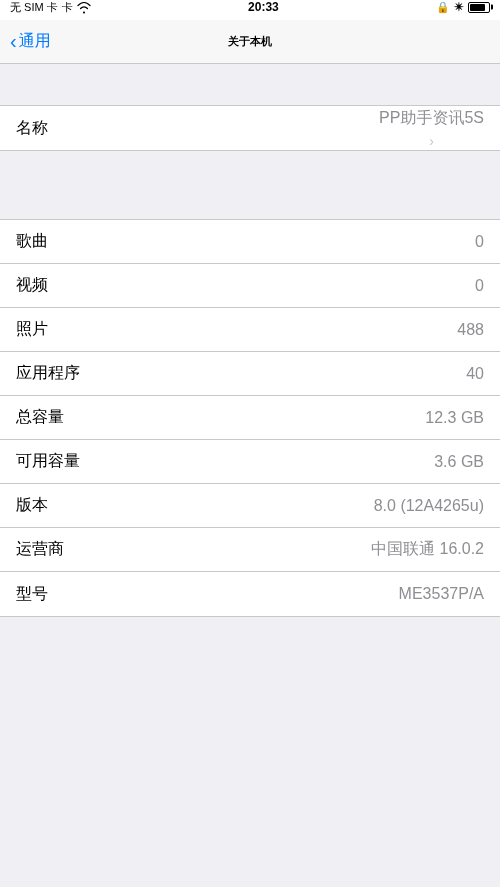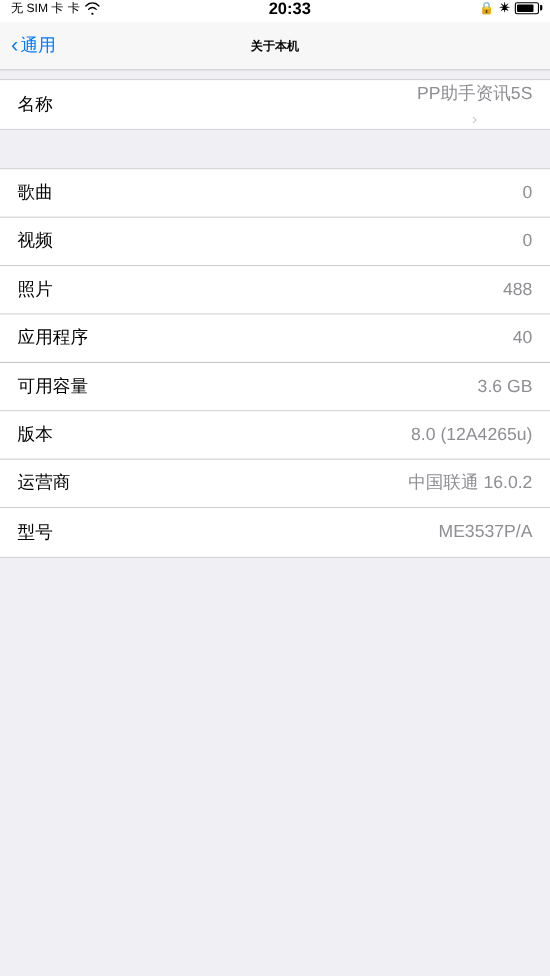--- a/index.html
+++ b/index.html
@@ -19,21 +19,21 @@
       background: #fff;
       height: 20px;
       display: flex;
       align-items: flex-start;
       justify-content: space-between;
       padding: 0 10px;
       font-size: 11px;
       color: #000;
     }
     .status-bar .left { display: flex; align-items: center; gap: 4px; }
-    .status-bar .center { font-weight: 600; font-size: 15px; }
+    .status-bar .center { font-weight: 600; font-size: 12px; }
     .status-bar .right { display: flex; align-items: center; gap: 4px; }
 
     
     .nav-bar {
       background: #f7f7f7;
       border-bottom: 1px solid #c8c7cc;
       height: 44px;
       display: flex;
       align-items: center;
       justify-content: center;
@@ -73,20 +73,21 @@
 
     .section-spacer-small {
       height: 8px;
       background: #efeff4;
     }
 
     .table-view {
       background: #fff;
       border-top: 1px solid #c8c7cc;
       border-bottom: 1px solid #c8c7cc;
+      margin-top: 33px;
     }
 
     .table-row {
       display: flex;
       align-items: center;
       justify-content: space-between;
       padding: 0 16px;
       height: 44px;
       background: #fff;
       border-bottom: 1px solid #c8c7cc;
@@ -222,20 +223,24 @@
     <div class="table-row">
       <span class="row-label">照片</span>
       <span class="row-value">488</span>
     </div>
 
     <div class="table-row">
       <span class="row-label">应用程序</span>
       <span class="row-value">40</span>
     </div>
 
+    <div class="table-row">
+      <span class="row-label">总容量</span>
+      <span class="row-value">12.3 GB</span>
+    </div>
 
     <div class="table-row">
       <span class="row-label">可用容量</span>
       <span class="row-value">3.6 GB</span>
     </div>
 
     <div class="table-row">
       <span class="row-label">版本</span>
       <span class="row-value">8.0 (12A4265u)</span>
     </div>

